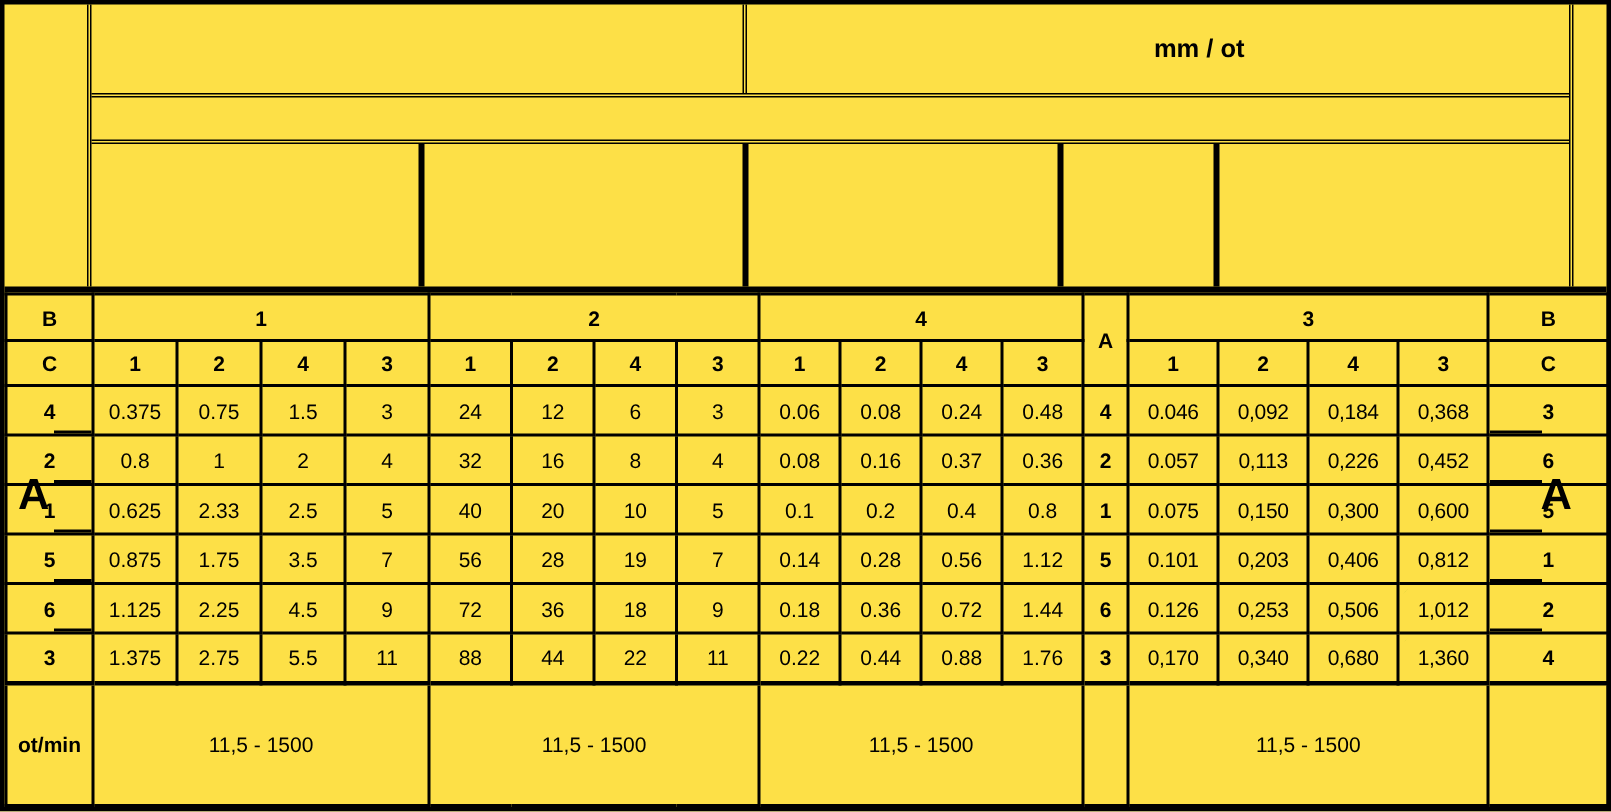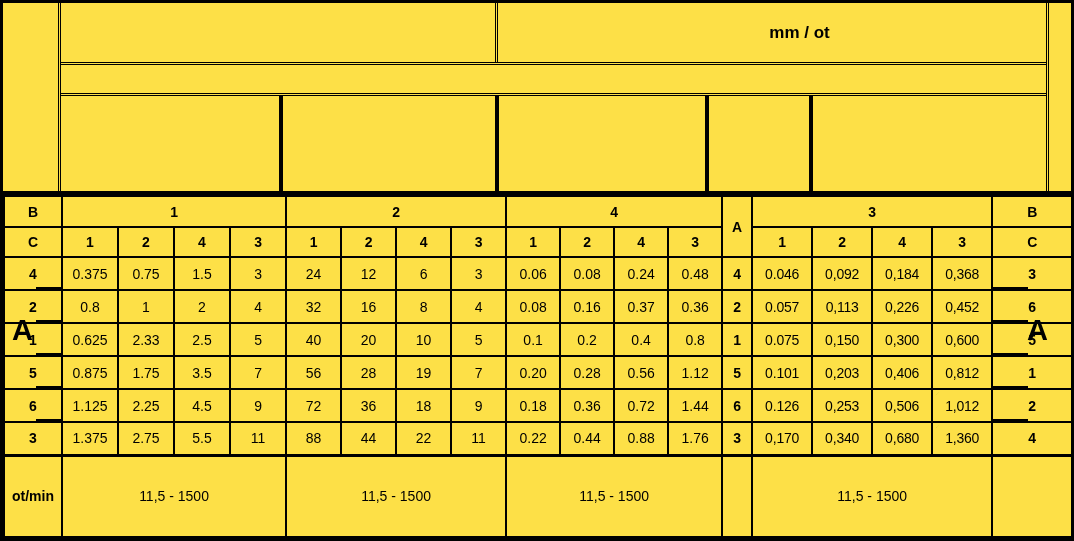--- a/index.html
+++ b/index.html
@@ -211,21 +211,21 @@
     <tr class="dr">
       <td class="lbl sepL">5</td>
       <td class="gs">0.875</td>
       <td>1.75</td>
       <td>3.5</td>
       <td>7</td>
       <td class="gs">56</td>
       <td>28</td>
       <td>19</td>
       <td>7</td>
-      <td class="gs">0.20</td>
+      <td class="gs">0.14</td>
       <td>0.28</td>
       <td>0.56</td>
       <td>1.12</td>
       <td class="ac">5</td>
       <td class="gs g3">0.101</td>
       <td class="g3">0,203</td>
       <td class="g3">0,406</td>
       <td class="g3">0,812</td>
       <td class="rlbl sepR">1</td>
     </tr>

